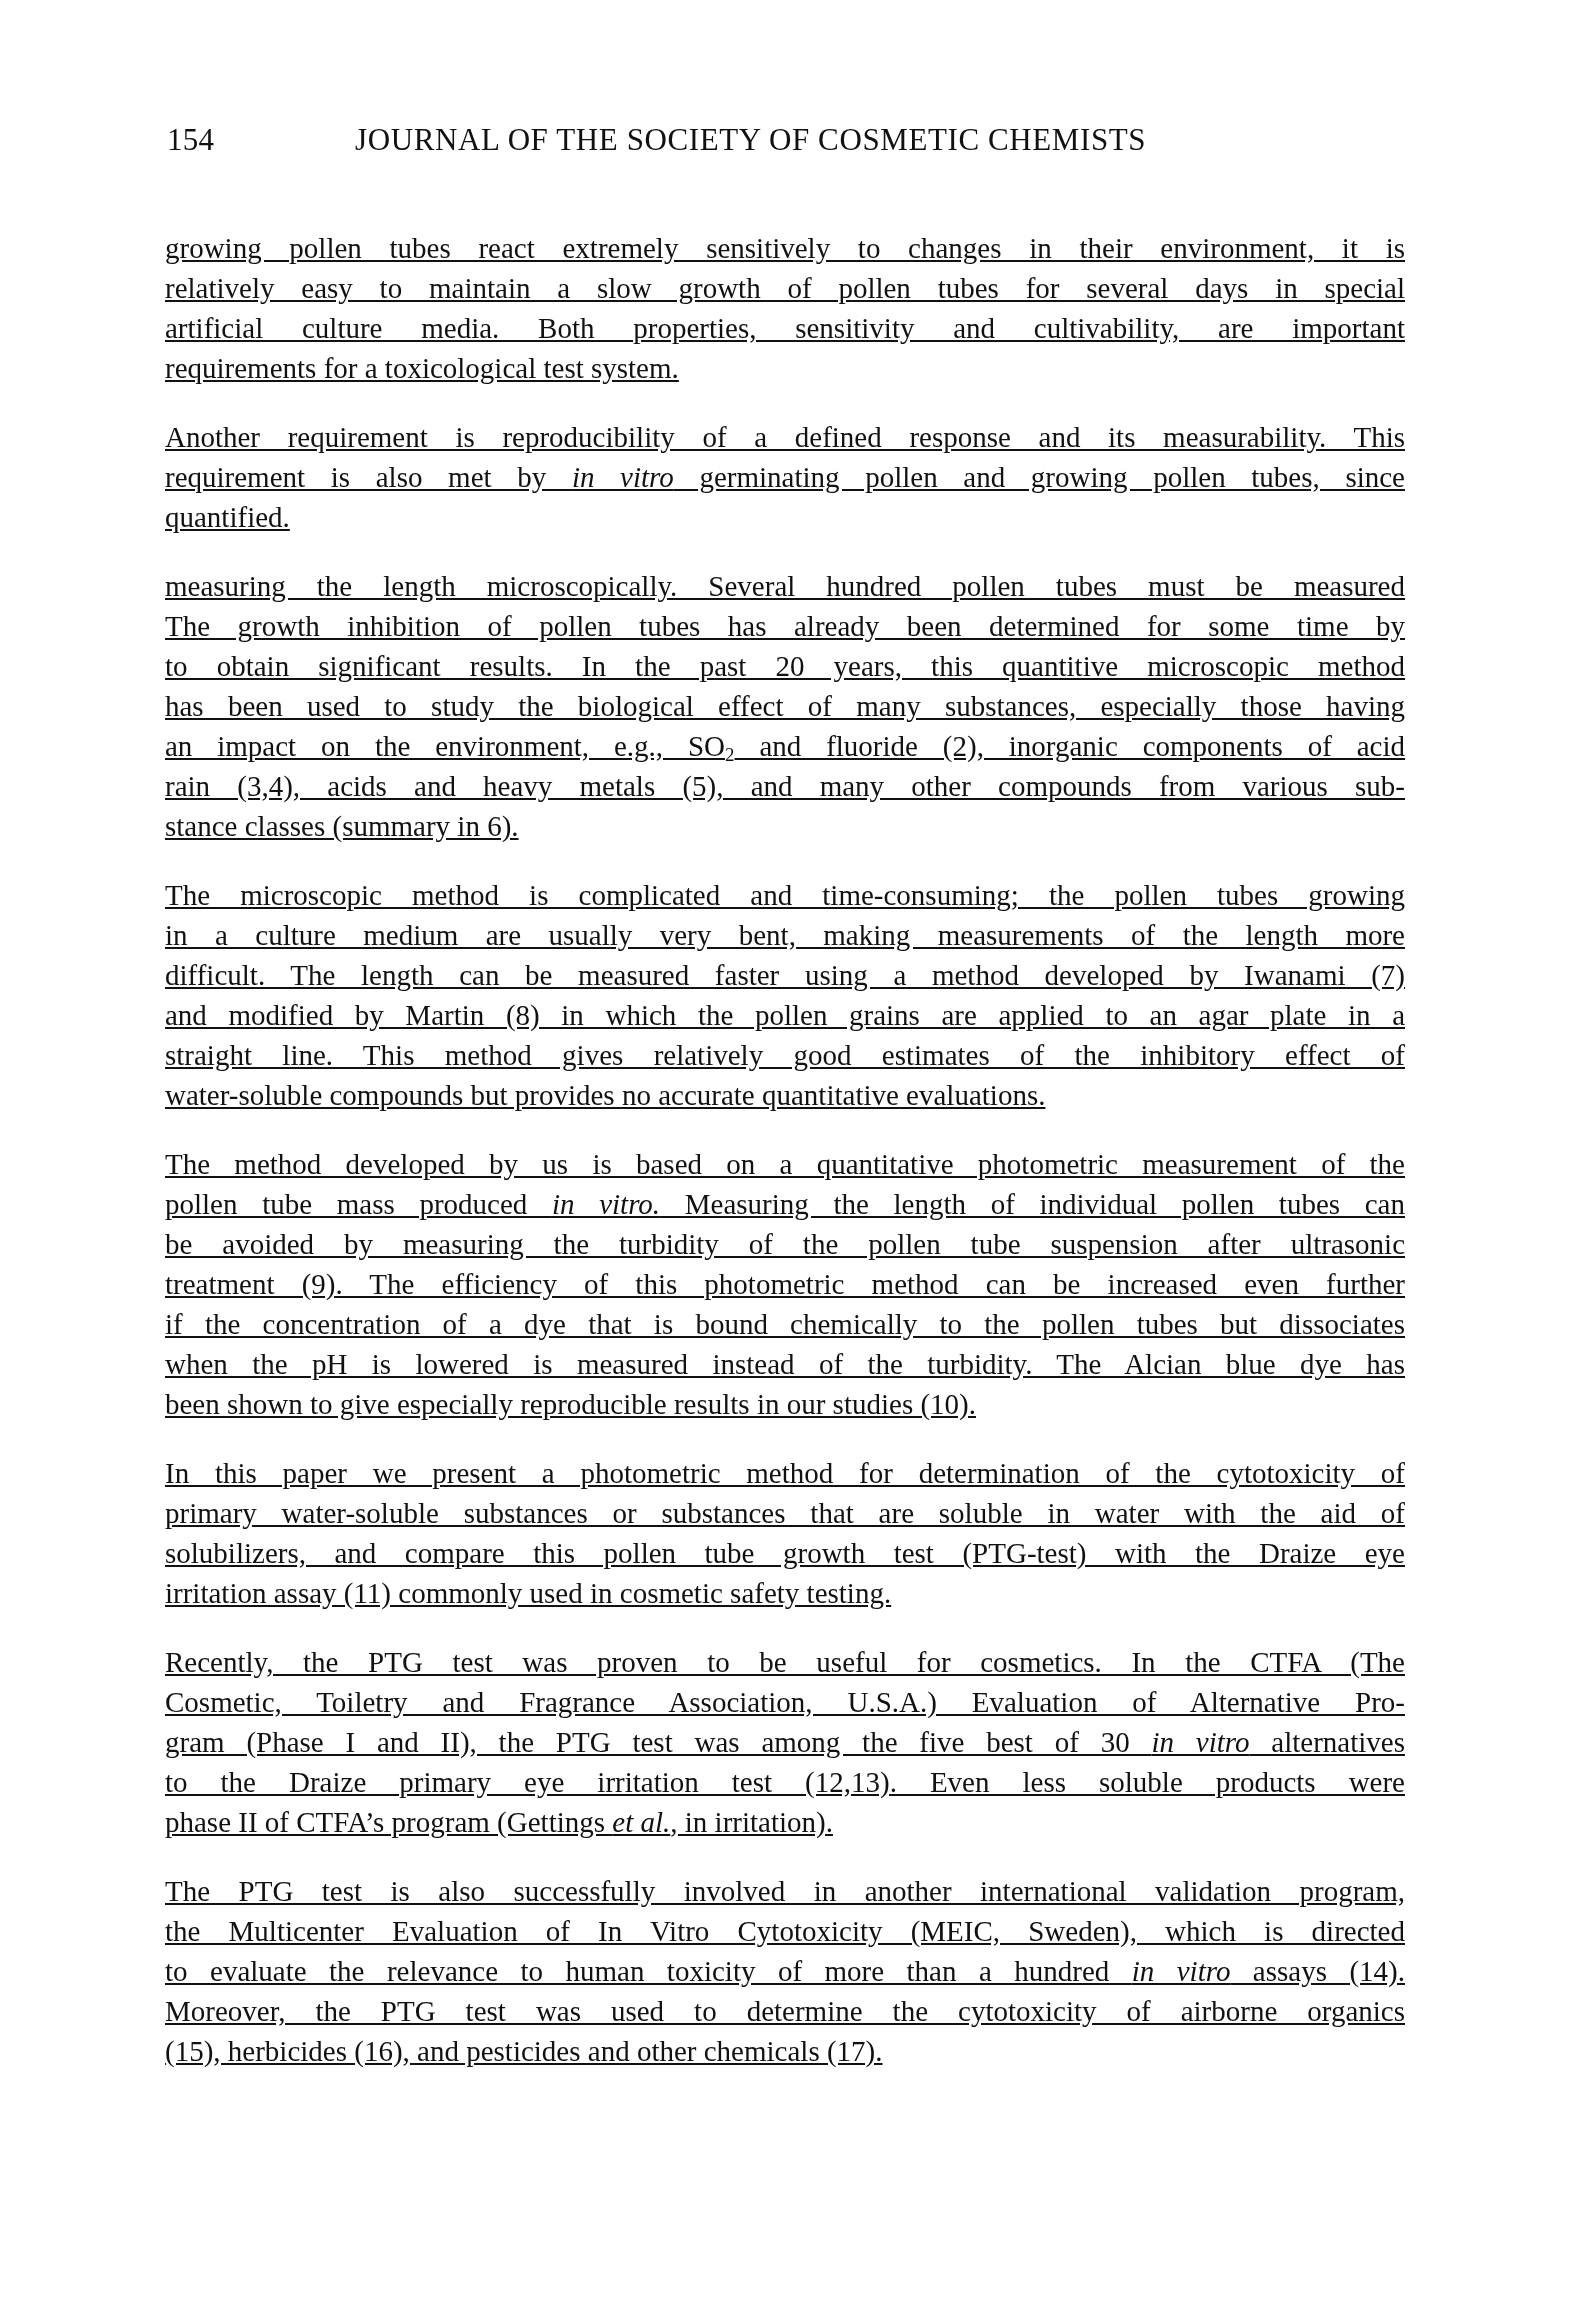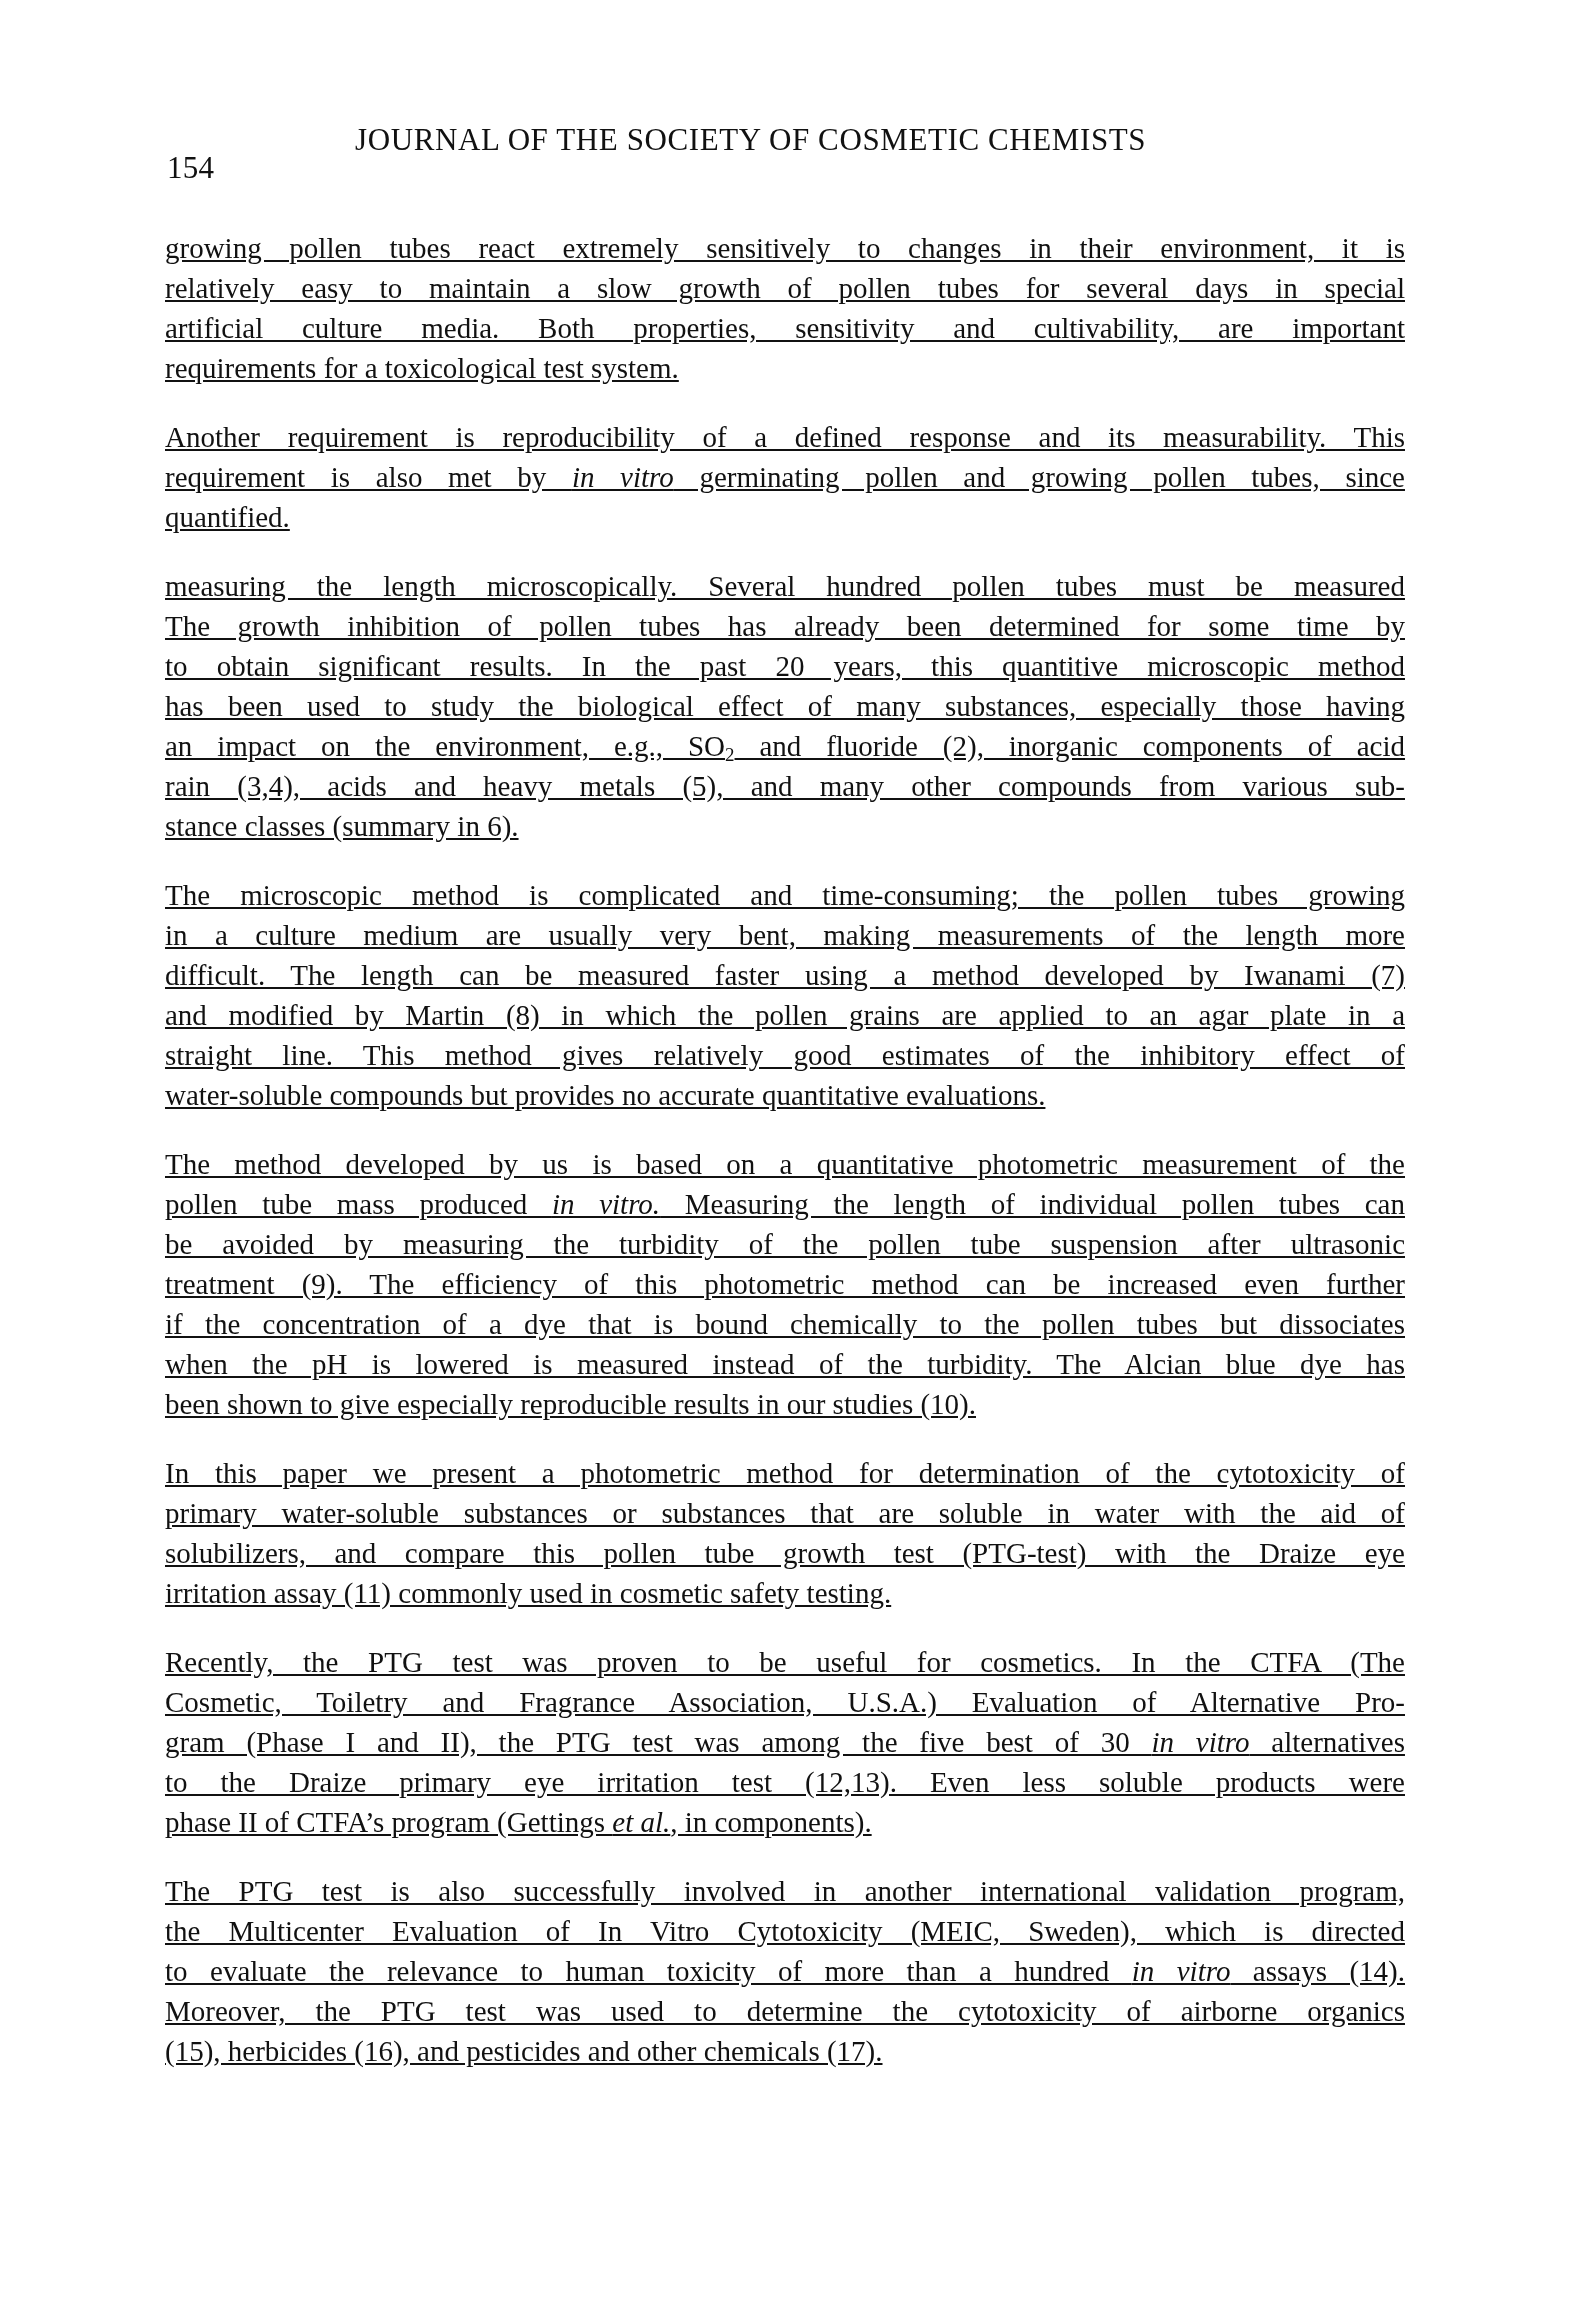--- a/index.html
+++ b/index.html
@@ -22,21 +22,20 @@
     height: 38px;
     width: 1249px;
     font-size: 31px;
     line-height: 38px;
     letter-spacing: 0.2px;
   }
   .running-header .page-number {
     position: absolute;
     left: 0;
     top: 0;
-    margin-top: 28px;
   }
   .running-header .journal-title {
     position: absolute;
     left: 188px;
     top: 0;
     letter-spacing: 0.6px;
   }
   .body-text {
     position: absolute;
     left: 165px;
@@ -117,21 +116,21 @@
       <span class="line"><span>In this paper we present a photometric method for determination of the cytotoxicity of</span></span>
       <span class="line"><span>primary water-soluble substances or substances that are soluble in water with the aid of</span></span>
       <span class="line"><span>solubilizers, and compare this pollen tube growth test (PTG-test) with the Draize eye</span></span>
       <span class="line last"><span>irritation assay (11) commonly used in cosmetic safety testing.</span></span>
     </div>
     <div class="para">
       <span class="line"><span>Recently, the PTG test was proven to be useful for cosmetics. In the CTFA (The</span></span>
       <span class="line"><span>Cosmetic, Toiletry and Fragrance Association, U.S.A.) Evaluation of Alternative Pro-</span></span>
       <span class="line"><span>gram (Phase I and II), the PTG test was among the five best of 30 </span><span class="seg-italic">in vitro</span><span> alternatives</span></span>
       <span class="line"><span>to the Draize primary eye irritation test (12,13). Even less soluble products were</span></span>
-      <span class="line last"><span>phase II of CTFA’s program (Gettings </span><span class="seg-italic">et al.</span><span>, in components).</span></span>
+      <span class="line last"><span>phase II of CTFA’s program (Gettings </span><span class="seg-italic">et al.</span><span>, in irritation).</span></span>
     </div>
     <div class="para">
       <span class="line"><span>The PTG test is also successfully involved in another international validation program,</span></span>
       <span class="line"><span>the Multicenter Evaluation of In Vitro Cytotoxicity (MEIC, Sweden), which is directed</span></span>
       <span class="line"><span>to evaluate the relevance to human toxicity of more than a hundred </span><span class="seg-italic">in vitro</span><span> assays (14).</span></span>
       <span class="line"><span>Moreover, the PTG test was used to determine the cytotoxicity of airborne organics</span></span>
       <span class="line last"><span>(15), herbicides (16), and pesticides and other chemicals (17).</span></span>
     </div>
   </div>
 

